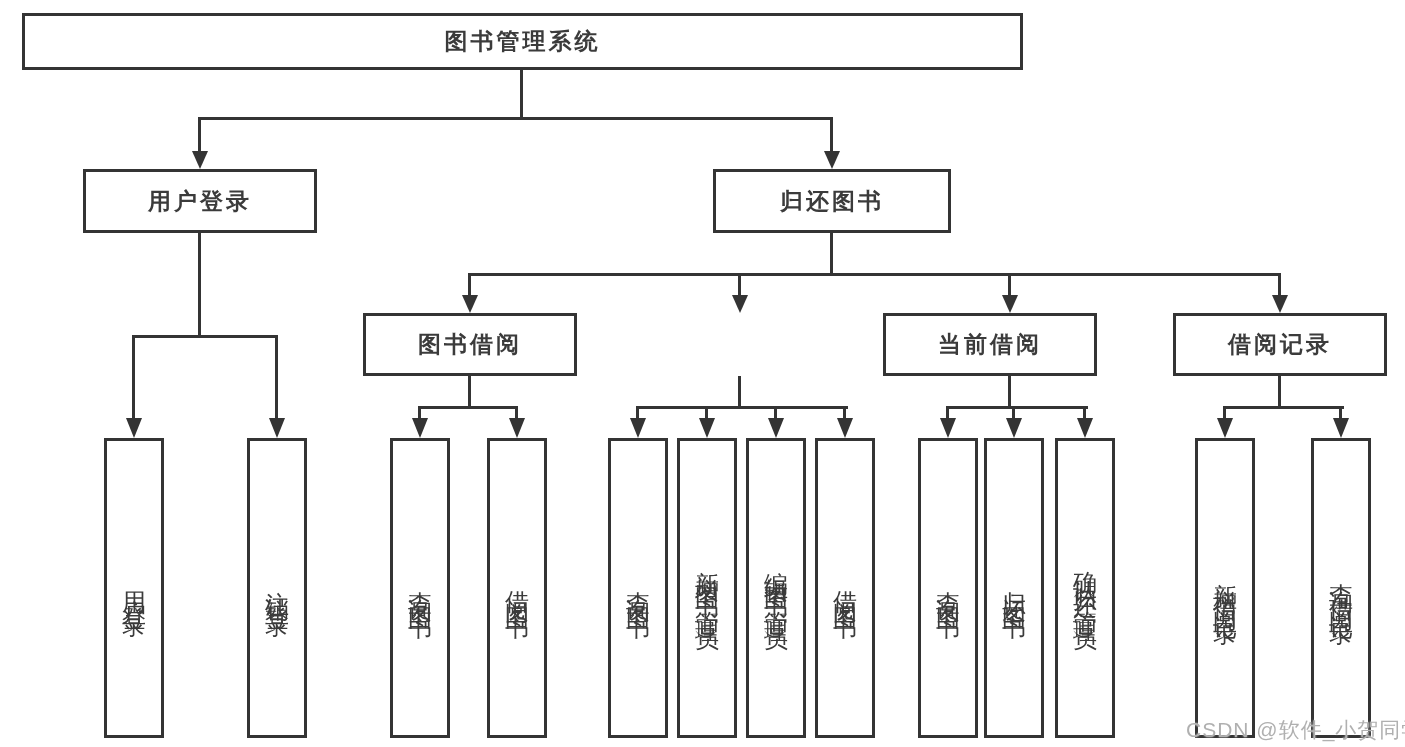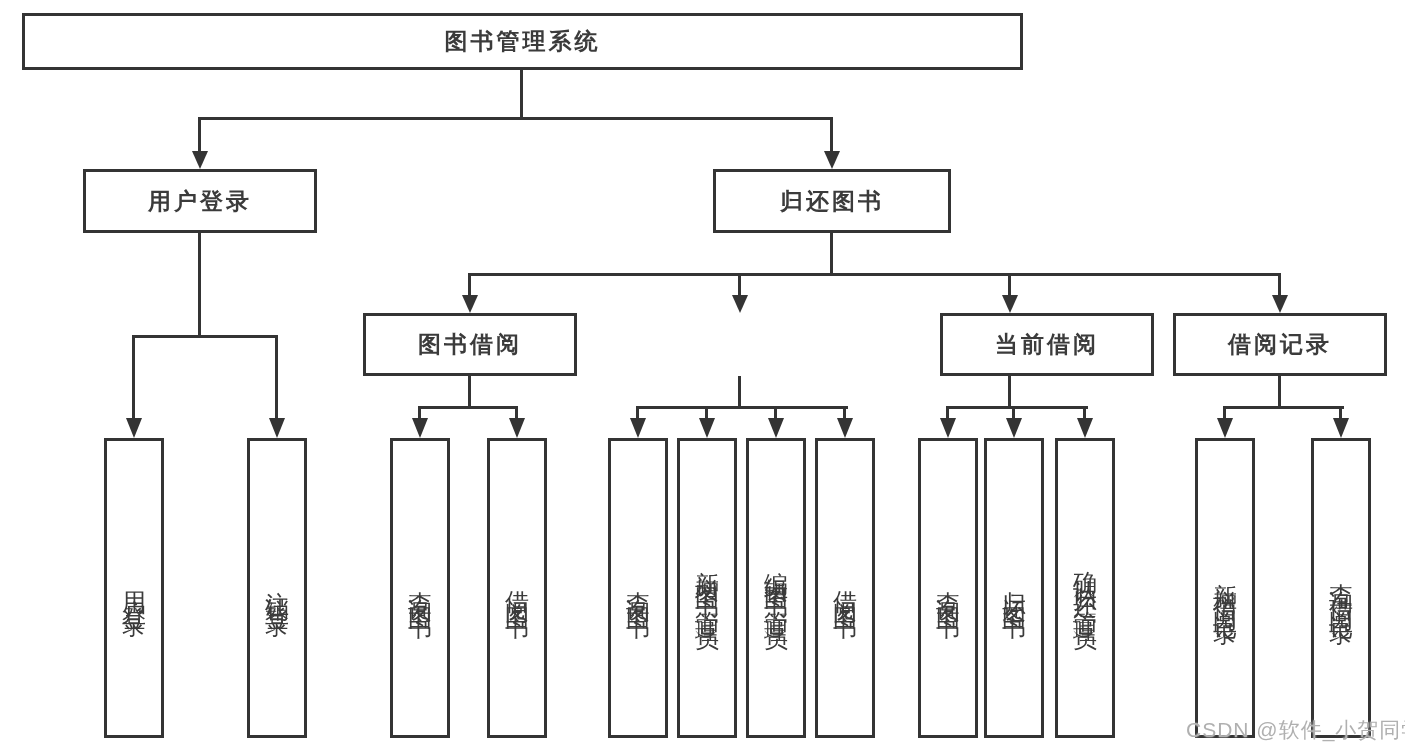--- a/index.html
+++ b/index.html
@@ -51,21 +51,21 @@
   <div class="vl" style="left:468px;top:273px;height:24px"></div>
   <div class="ah ah18" style="left:462px;top:295px"></div>
   <div class="vl" style="left:738px;top:273px;height:24px"></div>
   <div class="ah ah18" style="left:732px;top:295px"></div>
   <div class="vl" style="left:1008px;top:273px;height:24px"></div>
   <div class="ah ah18" style="left:1002px;top:295px"></div>
   <div class="vl" style="left:1278px;top:273px;height:24px"></div>
   <div class="ah ah18" style="left:1272px;top:295px"></div>
 
   <div class="box hbox" style="left:363px;top:313px;width:214px;height:63px">图书借阅</div>
-  <div class="box hbox" style="left:940px;top:313px;width:214px;height:63px">当前借阅</div>
+  <div class="box hbox" style="left:883px;top:313px;width:214px;height:63px">当前借阅</div>
   <div class="box hbox" style="left:1173px;top:313px;width:214px;height:63px">借阅记录</div>
 
   <div class="vl" style="left:468px;top:376px;height:30px"></div>
   <div class="hl" style="left:418px;top:406px;width:100px"></div>
   <div class="vl" style="left:418px;top:406px;height:13px"></div>
   <div class="ah" style="left:412px;top:418px"></div>
   <div class="vl" style="left:515px;top:406px;height:13px"></div>
   <div class="ah" style="left:509px;top:418px"></div>
 
   <div class="vl" style="left:738px;top:376px;height:30px"></div>

